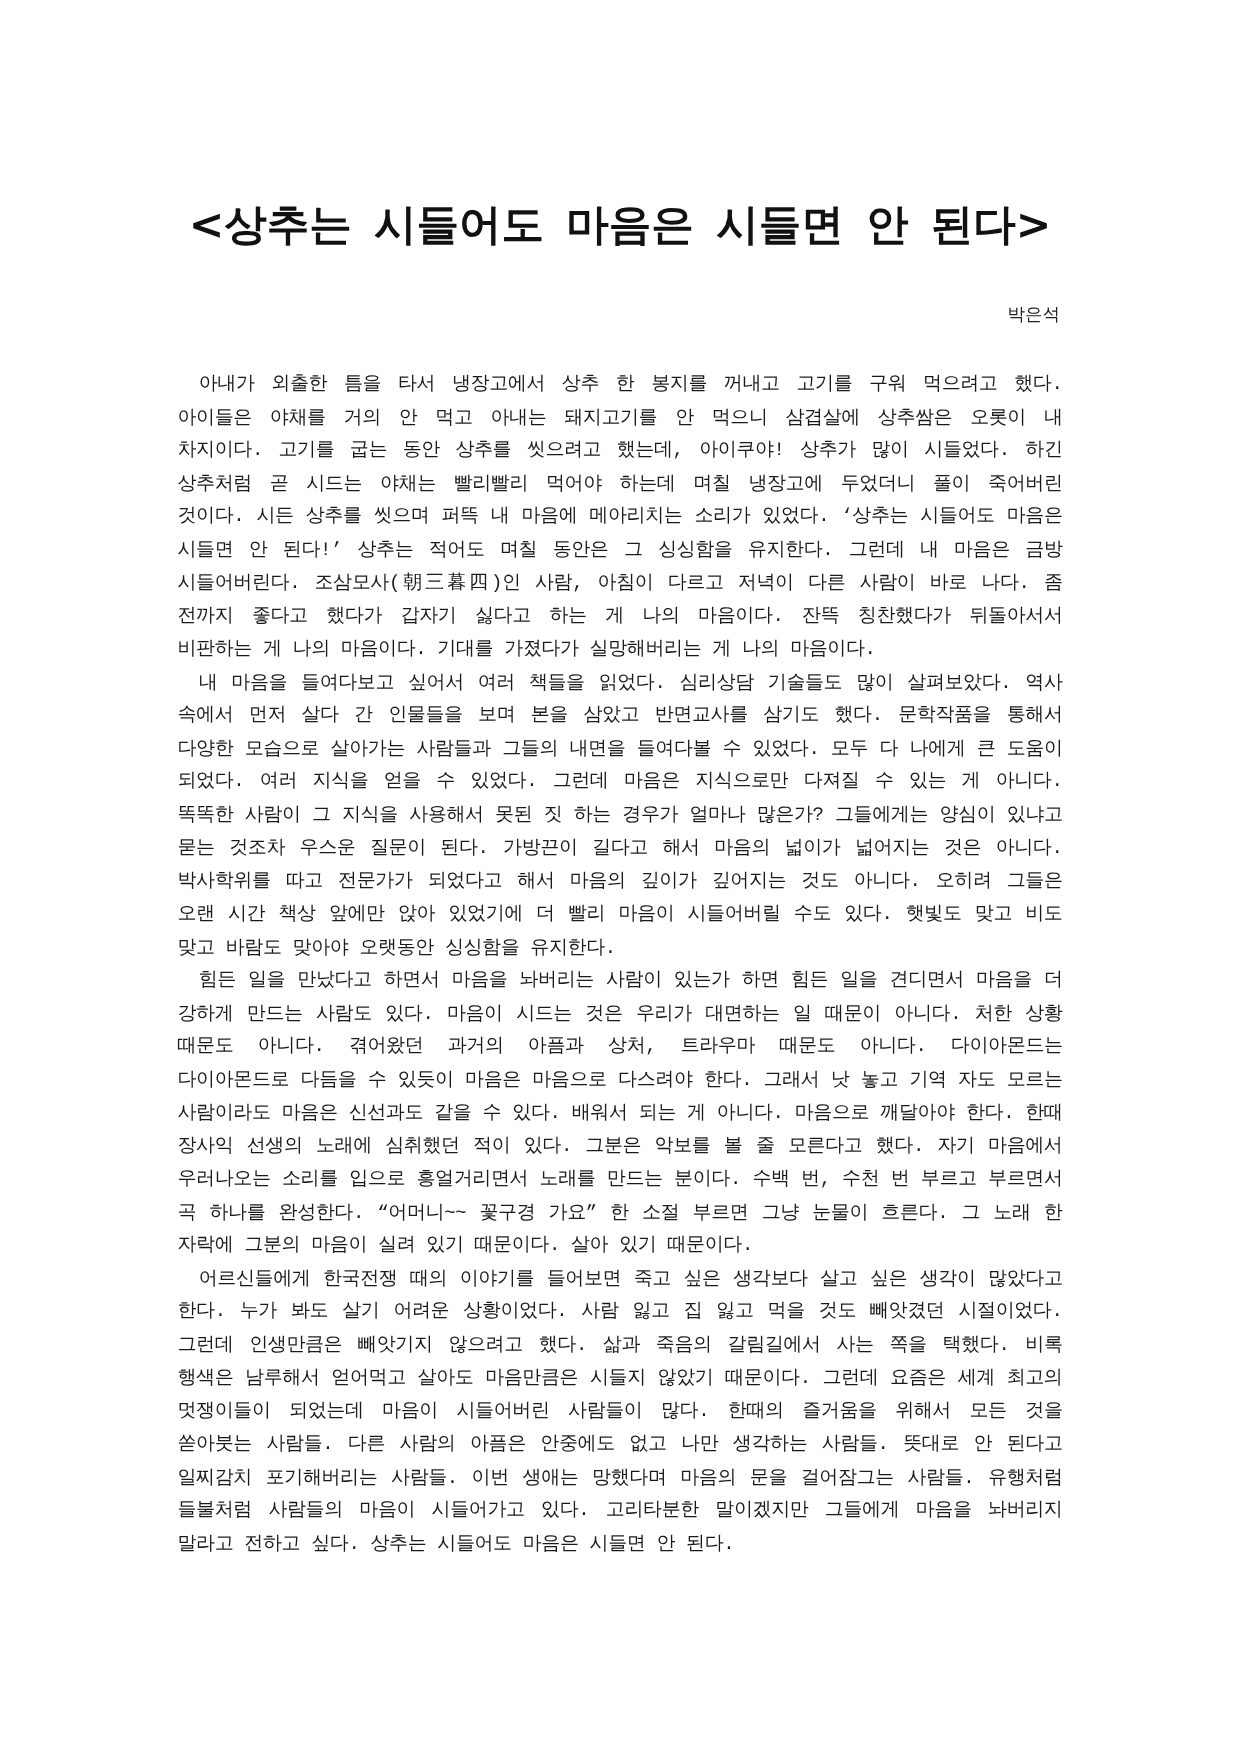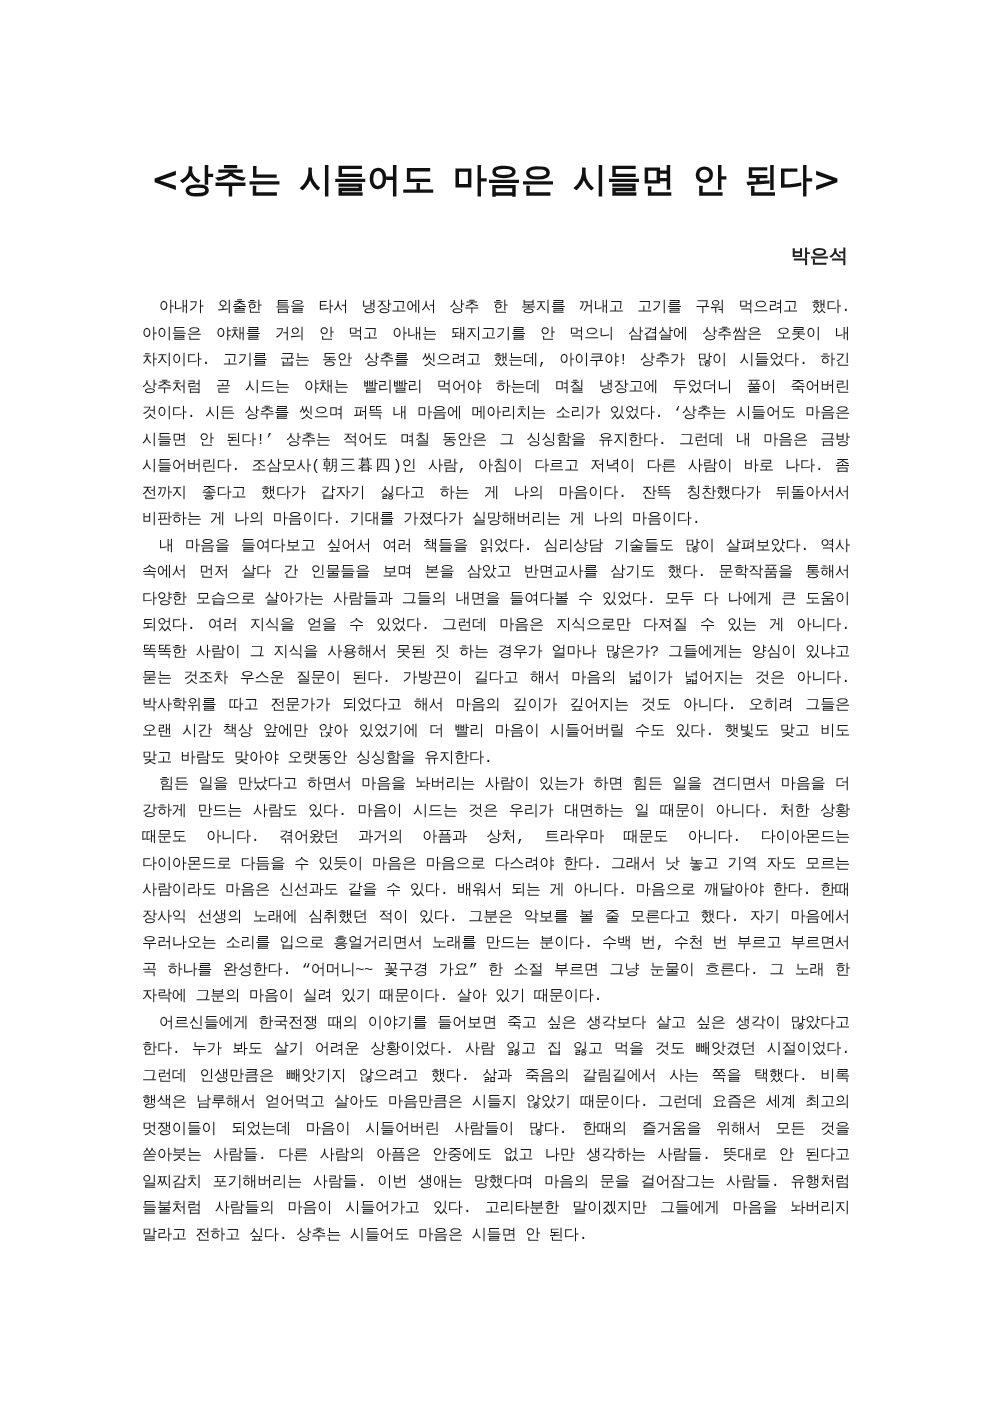--- a/index.html
+++ b/index.html
@@ -9,21 +9,21 @@
       position: absolute; left: 0; top: 157px; width: 992px;
       text-align: center;
       font-family: "DejaVu Sans", sans-serif;
       font-weight: bold; font-size: 34px; letter-spacing: 0px;
       color: #111;
       word-spacing: 6px;
     }
     .author {
       position: absolute; right: 144px; top: 243px;
       font-family: "DejaVu Sans", sans-serif;
-      font-size: 19px; color: #222; font-weight: bold;
+      font-size: 14px; color: #222;
     }
     .body {
       position: absolute; left: 142px; top: 294px; width: 708px;
       font-family: Liberation Mono, monospace;
       font-size: 15.2px; line-height: 26.5px; color: #1a1a1a;
     }
     .para {
       margin: 0;
       text-align: justify;
       text-indent: 17px;

